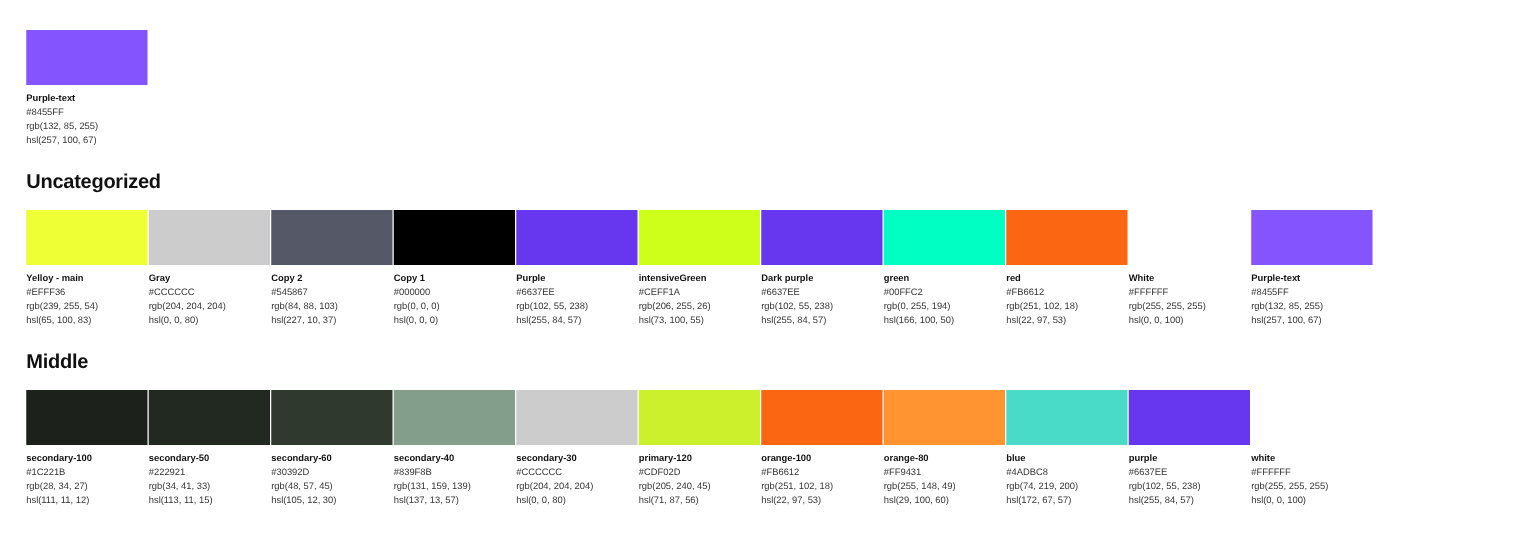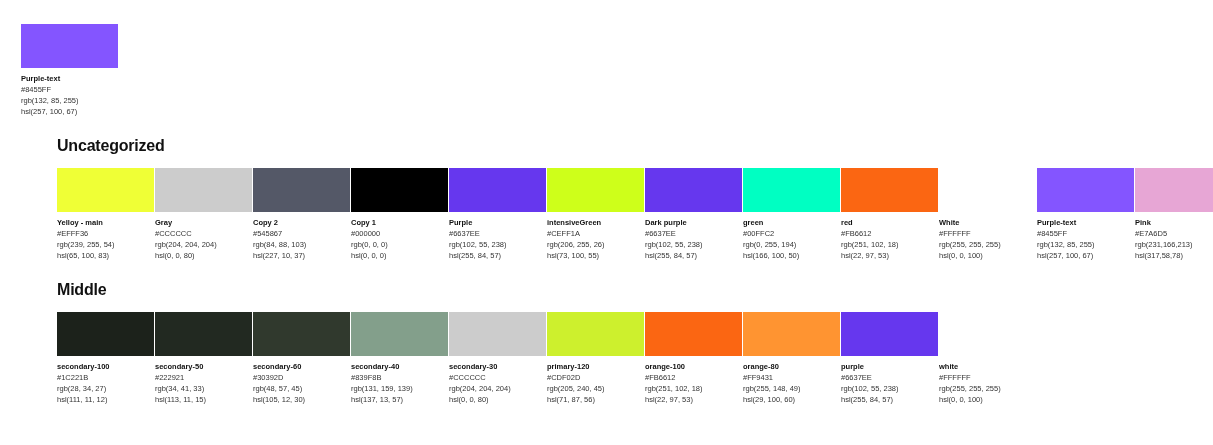--- a/index.html
+++ b/index.html
@@ -28,21 +28,20 @@
   .top-block {
     padding-top: 24px;
   }
   .top-block .swatch-cell {
     width: 97px;
   }
 
   
   .section {
     margin-top: 20px;
-    margin-left: 36px;
   }
   .section-title {
     font-size: 16px;
     font-weight: bold;
     letter-spacing: -0.2px;
     color: #111111;
     margin: 0 0 13px 0;
     line-height: 18px;
   }
 
@@ -194,29 +193,20 @@
           </div>
           <div class="swatch-cell">
             <div class="swatch-chip" style="background-color: rgb(132, 85, 255);"></div>
             <div class="swatch-meta">
               <div class="swatch-name">Purple-text</div>
               <div class="swatch-val">#8455FF</div>
               <div class="swatch-val">rgb(132, 85, 255)</div>
               <div class="swatch-val">hsl(257, 100, 67)</div>
             </div>
           </div>
-          <div class="swatch-cell">
-            <div class="swatch-chip" style="background-color: rgb(231, 166, 213);"></div>
-            <div class="swatch-meta">
-              <div class="swatch-name">Pink</div>
-              <div class="swatch-val">#E7A6D5</div>
-              <div class="swatch-val">rgb(231,166,213)</div>
-              <div class="swatch-val">hsl(317,58,78)</div>
-            </div>
-          </div>
         </div>
       </div>
       <div class="section">
         <h2 class="section-title">Middle</h2>
         <div class="swatch-row">
           <div class="swatch-cell">
             <div class="swatch-chip" style="background-color: rgb(28, 34, 27);"></div>
             <div class="swatch-meta">
               <div class="swatch-name">secondary-100</div>
               <div class="swatch-val">#1C221B</div>
@@ -281,20 +271,29 @@
           <div class="swatch-cell">
             <div class="swatch-chip" style="background-color: rgb(255, 148, 49);"></div>
             <div class="swatch-meta">
               <div class="swatch-name">orange-80</div>
               <div class="swatch-val">#FF9431</div>
               <div class="swatch-val">rgb(255, 148, 49)</div>
               <div class="swatch-val">hsl(29, 100, 60)</div>
             </div>
           </div>
           <div class="swatch-cell">
+            <div class="swatch-chip" style="background-color: rgb(74, 219, 200);"></div>
+            <div class="swatch-meta">
+              <div class="swatch-name">blue</div>
+              <div class="swatch-val">#4ADBC8</div>
+              <div class="swatch-val">rgb(74, 219, 200)</div>
+              <div class="swatch-val">hsl(172, 67, 57)</div>
+            </div>
+          </div>
+          <div class="swatch-cell">
             <div class="swatch-chip" style="background-color: rgb(102, 55, 238);"></div>
             <div class="swatch-meta">
               <div class="swatch-name">purple</div>
               <div class="swatch-val">#6637EE</div>
               <div class="swatch-val">rgb(102, 55, 238)</div>
               <div class="swatch-val">hsl(255, 84, 57)</div>
             </div>
           </div>
           <div class="swatch-cell">
             <div class="swatch-chip" style="background-color: rgb(255, 255, 255);"></div>

